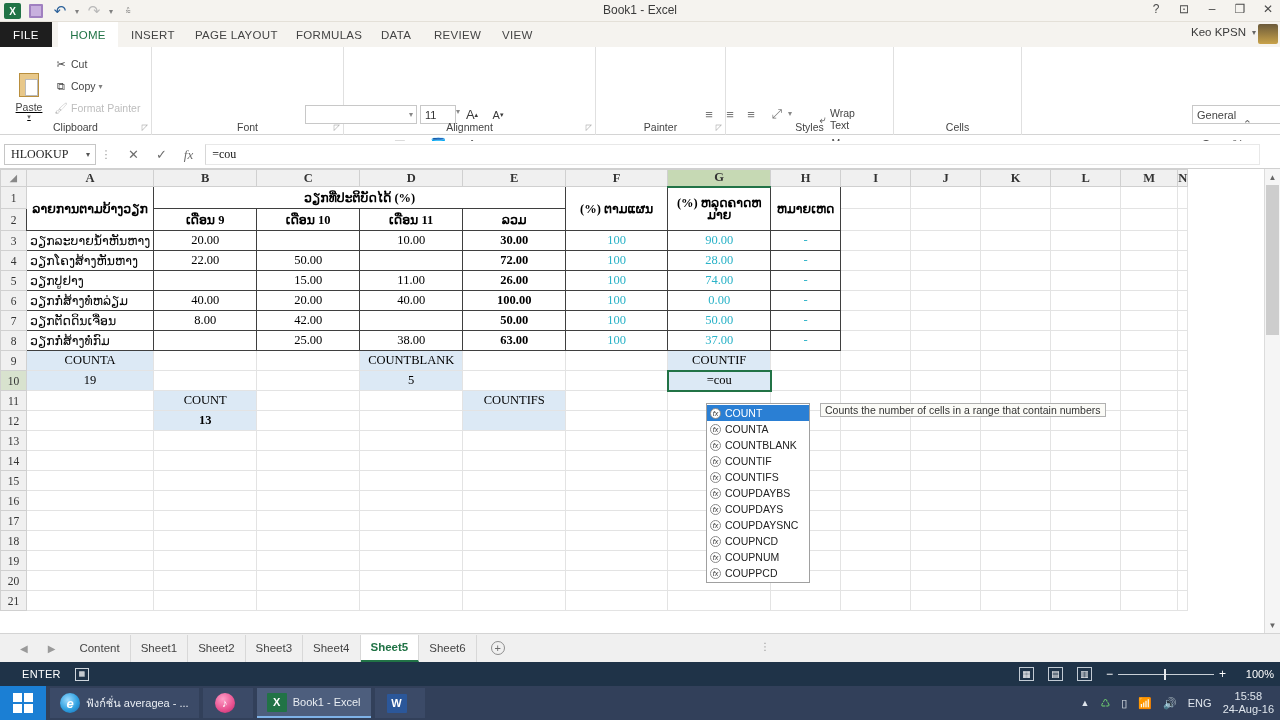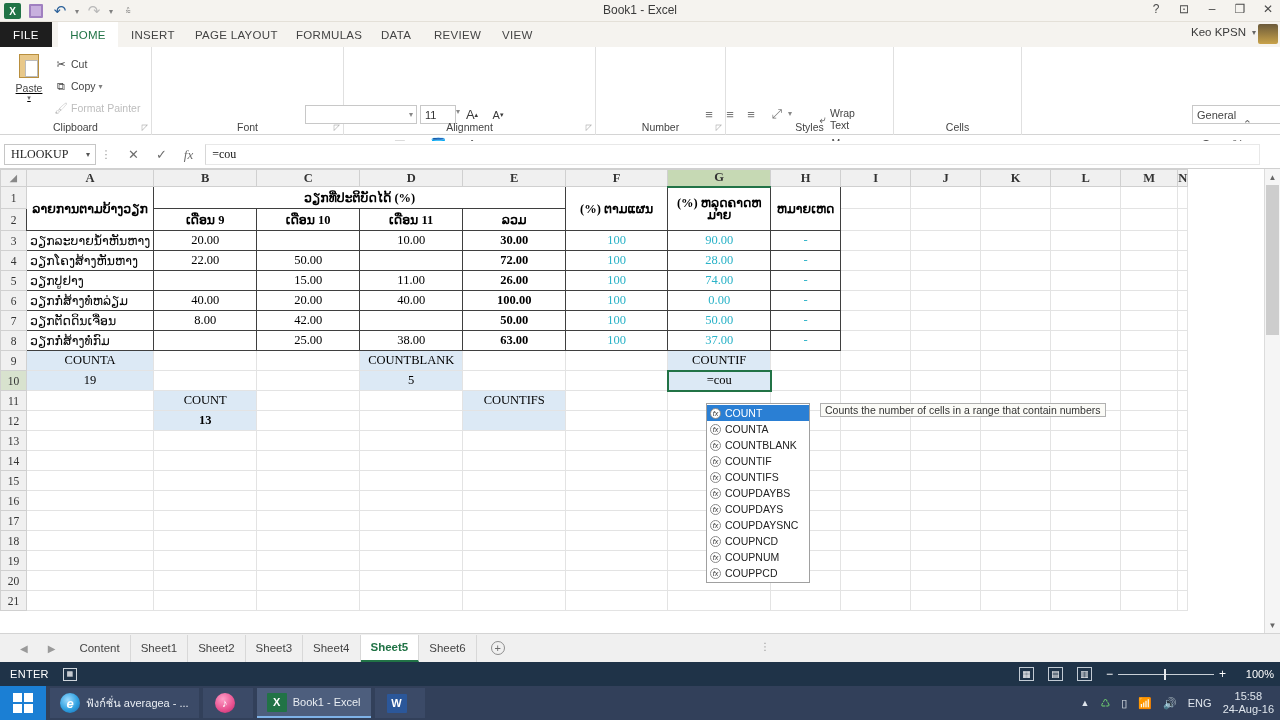--- a/index.html
+++ b/index.html
@@ -162,21 +162,21 @@
   .stab:first-of-type { border-left: 1px solid #d8d8d8; }
   .stab.active { background: #fff; color: #217346; font-weight: bold; border-bottom: 2px solid #217346; }
   .addsheet { margin-left: 14px; width: 14px; height: 14px; border: 1px solid #8d8d8d; border-radius: 50%;
               color: #6a6a6a; font-size: 11px; display:flex; align-items:center; justify-content:center; }
 
   
   .statusbar {
     position: absolute; left: 0; top: 662px; width: 1280px; height: 24px;
     background: #1f3348; color: #fff; display: flex; align-items: center;
   }
-  .st-mode { font-size: 11px; padding-left: 10px; letter-spacing: .3px; }
+  .st-mode { font-size: 11px; padding-left: 22px; letter-spacing: .3px; }
   .st-ico { margin-left: 14px; width: 14px; height: 13px; border: 1px solid #cfd6dd; font-size: 7px;
             display:flex; align-items:center; justify-content:center; }
   .st-right { position: absolute; right: 6px; display: flex; align-items: center; gap: 14px; }
   .vbtn { width: 15px; height: 14px; border: 1px solid #c2cbd4; display:flex; align-items:center; justify-content:center; font-size: 9px; }
   .zslider { display: flex; align-items: center; gap: 5px; }
   .ztrack { width: 96px; height: 1px; background: #c8cfd6; position: relative; }
   .zthumb { position: absolute; left: 46px; top: -5px; width: 2px; height: 11px; background: #e4e8ec; }
   .zlabel { font-size: 11px; width: 34px; text-align: right; }
 
   
@@ -234,21 +234,21 @@
     <div class="tab" style="left:424px;">REVIEW</div>
     <div class="tab" style="left:492px;">VIEW</div>
     <div style="position:absolute;right:34px;top:4px;font-size:11.5px;color:#3b3b3b;">Keo KPSN</div>
     <div style="position:absolute;right:24px;top:6px;font-size:8px;color:#666;">▾</div>
     <div style="position:absolute;right:2px;top:2px;width:20px;height:20px;border-radius:2px;background:linear-gradient(#6b5a3a,#c8a24a);"></div>
   </div>
 
   <div class="ribbon">
 
     <div class="rgroup" style="left:0;width:152px;">
-      <div class="btn-big" style="left:6px;top:4px;text-decoration:underline;">
+      <div class="btn-big" style="left:6px;top:23px;text-decoration:underline;">
         <div class="ico-box" style="width:30px;height:30px;">
           <div style="width:20px;height:24px;background:#e8c88a;border:1px solid #b98f3e;position:relative;">
             <div style="position:absolute;left:5px;top:5px;width:13px;height:17px;background:#fff;border:1px solid #bbb;"></div>
           </div>
         </div>
         <div class="lbl">Paste</div>
         <div style="font-size:7px;color:#666;">▾</div>
       </div>
       <div class="small-item" style="left:54px;top:10px;">
         <span class="gi">✂</span>
@@ -320,21 +320,21 @@
       <div class="numfmt-box">
         <span>General</span>
 
       </div>
       <div class="fmt-btn" style="left:602px;top:88px;width:16px;height:18px;color:#555;">$</div>
       <div style="position:absolute;left:620px;top:92px;font-size:8px;color:#888;">▾</div>
       <div class="fmt-btn" style="left:634px;top:88px;width:16px;height:18px;color:#555;">%</div>
       <div class="fmt-btn" style="left:654px;top:88px;width:16px;height:18px;color:#555;">,</div>
       <div class="fmt-btn" style="left:680px;top:88px;width:18px;height:18px;color:#777;font-size:9px;">.00</div>
 
-      <div class="rgroup-label">Number</div>
+      <div class="rgroup-label">Painter</div>
       <div class="dlg-launcher">◸</div>
     </div>
 
     <div class="rgroup" style="left:894px;width:128px;">
 
       <div class="rgroup-label">Cells</div>
     </div>
 
     <div class="rgroup" style="left:726px;width:168px;">
 

